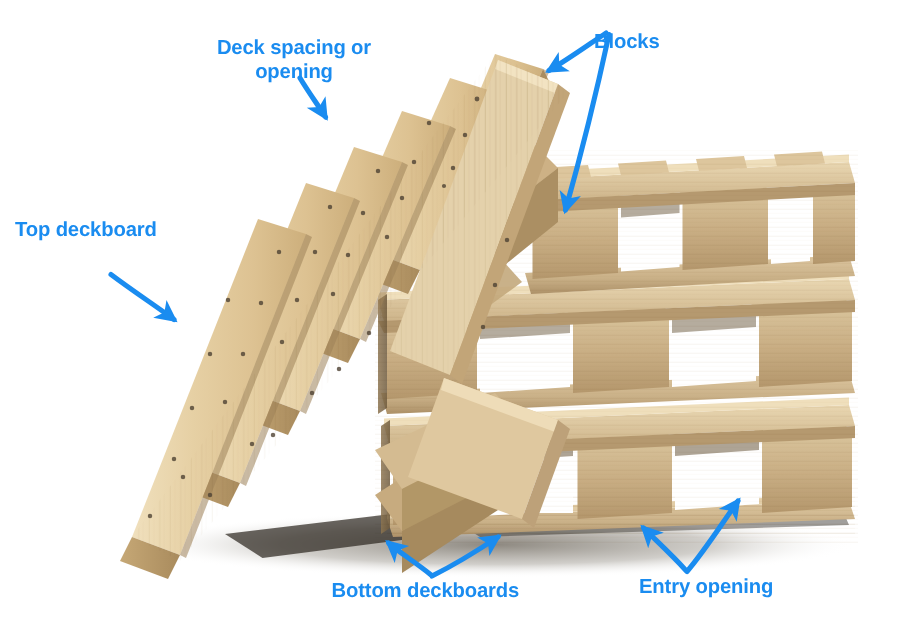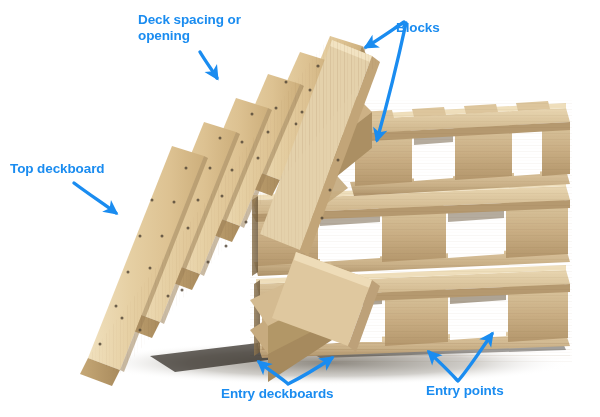--- a/index.html
+++ b/index.html
@@ -25,22 +25,22 @@
   .anno-label {
     position: absolute;
     color: #1a8cf0;
     font-family: "Liberation Sans", sans-serif;
     font-weight: bold;
     font-size: 13.5px;
     line-height: 16px;
     white-space: pre-line;
     letter-spacing: -0.1px;
   }
-  #label-top-deckboard   { left: 10px;  top: 161px; }
-  #label-deck-spacing    { left: 138px; top: 12px;  width: 116px; }
+  #label-top-deckboard   { left: 10px;  top: 145px; }
+  #label-deck-spacing    { left: 138px; top: 24px;  width: 116px; text-align: center; }
   #label-blocks          { left: 396px; top: 20px;   }
   #label-bottom-deck     { left: 221px; top: 386px; }
   #label-entry-points    { left: 426px; top: 383px; }
 </style>
 </head>
 <body>
 
 <div id="stage">
 
   <svg id="scene" viewBox="0 0 600 417">
@@ -321,17 +321,17 @@
     </g>
   </svg>
 
   <div class="anno-label" id="label-top-deckboard">Top deckboard</div>
 
   <div class="anno-label" id="label-deck-spacing">Deck spacing or
 opening</div>
 
   <div class="anno-label" id="label-blocks">Blocks</div>
 
-  <div class="anno-label" id="label-bottom-deck">Entry deckboards</div>
-
-  <div class="anno-label" id="label-entry-points">Entry points</div>
+  <div class="anno-label" id="label-bottom-deck">Bottom deckboards</div>
+
+  <div class="anno-label" id="label-entry-points">Entry opening</div>
 
 </div>
 
 </body></html>

